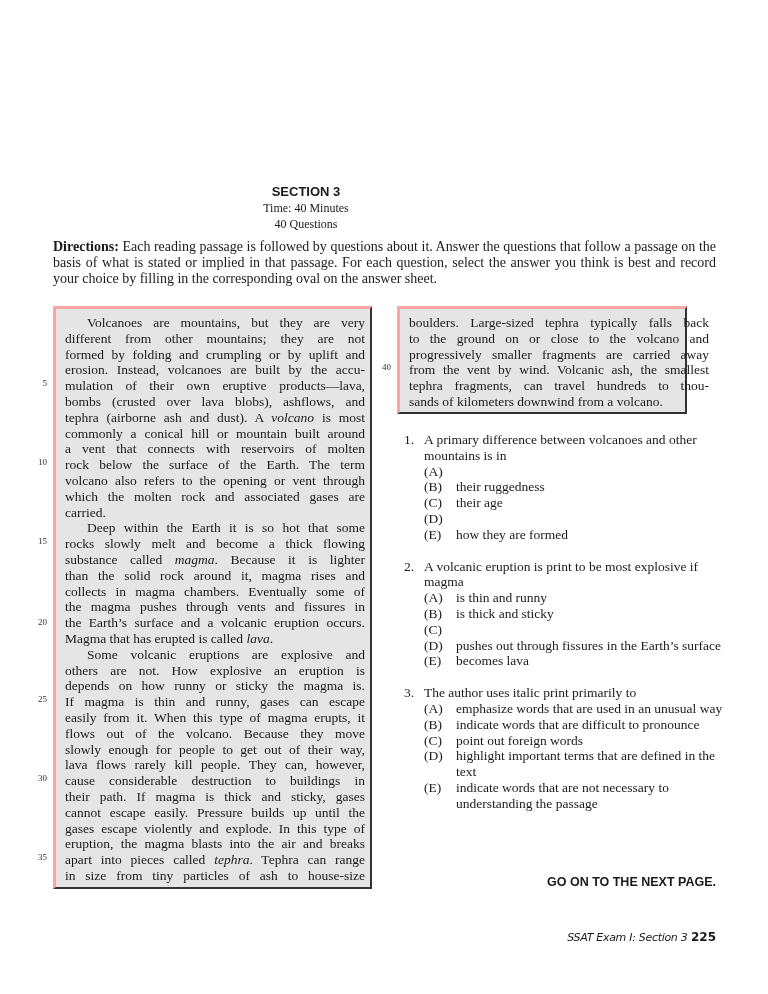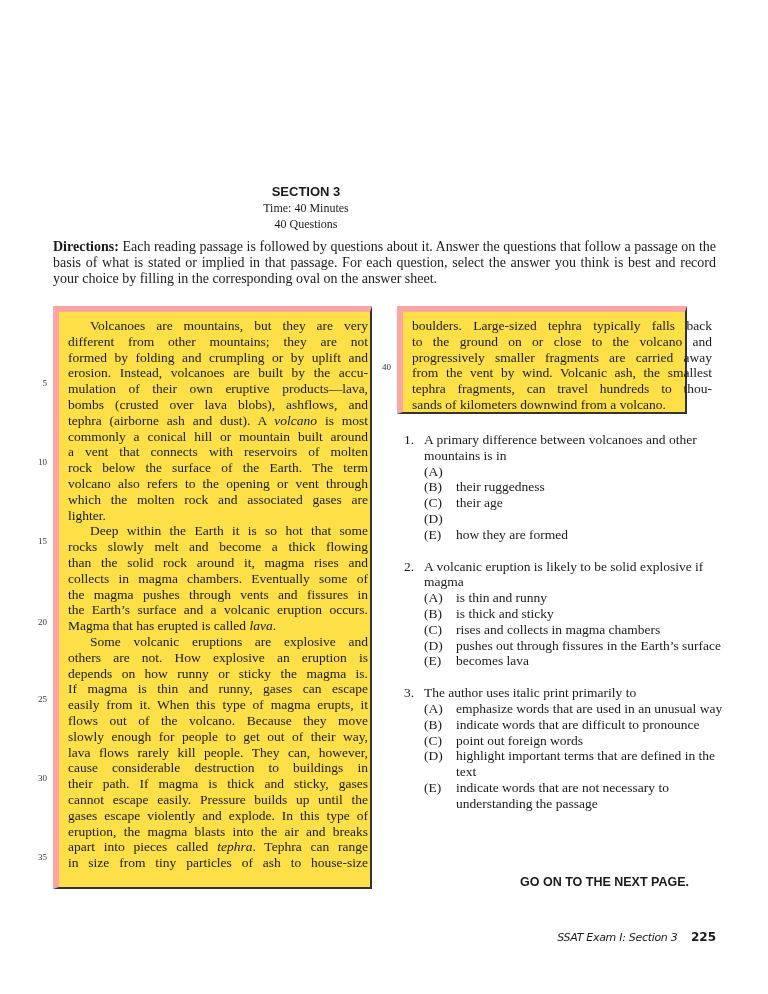--- a/index.html
+++ b/index.html
@@ -5,45 +5,45 @@
   html, body { margin: 0; padding: 0; background: #ffffff; }
   body { width: 768px; height: 994px; position: relative; overflow: hidden; color: #1a1a1a;
          font-family: "Liberation Serif", serif; }
   .header { position: absolute; top: 184px; left: 0; width: 612px; text-align: center; }
   .section-title { font-family: "Liberation Sans", sans-serif; font-weight: bold; font-size: 13px; line-height: 16px; }
   .header-line { font-size: 12px; line-height: 16px; }
   .directions { position: absolute; top: 239px; left: 53px; width: 663px; font-size: 14px; line-height: 16px;
                 text-align: justify; text-align-last: left; }
   .directions b { font-weight: bold; }
 
-  .passage-box { position: absolute; border: 6px solid #fca5a5; box-sizing: border-box; background: #fde047; }
+  .passage-box { position: absolute; border: 3px solid #fca5a5; box-sizing: border-box; background: #e5e5e5; }
   .passage-box.left { left: 53px; top: 306px; width: 319px; height: 583px; border-right: 2px solid #333; border-bottom: 2px solid #333; }
   .passage-box.right { left: 397px; top: 306px; width: 290px; height: 108px; border-right: 2px solid #333; border-bottom: 2px solid #333; }
   .passage-lines { position: absolute; left: 9px; top: 6px; width: 300px; }
   .pline { height: 15.8px; line-height: 15.8px; font-size: 13.5px; white-space: nowrap;
            text-align: justify; text-align-last: justify; }
   .pline.last { text-align-last: left; }
   .pline.indent { padding-left: 22px; }
   .pline i { font-style: italic; }
   .line-num { position: absolute; font-size: 9px; color: #333; width: 14px; text-align: right; line-height: 15.8px; }
 
   .questions { position: absolute; left: 404px; top: 432px; width: 320px; font-size: 13.5px; line-height: 15.8px; }
   .question { margin-bottom: 16px; }
   .q-stem { display: flex; }
   .q-num { width: 20px; flex: none; }
   .q-text { flex: 1; }
   .choice { display: flex; padding-left: 20px; }
   .choice-letter { width: 32px; flex: none; }
   .choice-text { flex: 1; }
 
-  .next-page { position: absolute; left: 520px; top: 875px; width: 196px; text-align: left;
+  .next-page { position: absolute; left: 520px; top: 875px; width: 196px; text-align: right;
                font-family: "Liberation Sans", sans-serif; font-weight: bold; font-size: 12.5px; }
   .footer { position: absolute; top: 930px; left: 480px; width: 236px; text-align: right;
             font-family: "DejaVu Sans", sans-serif; font-size: 11px; }
-  .footer-title { font-style: italic; font-weight: normal; margin-right: 10px; letter-spacing: -0.3px; }
+  .footer-title { font-style: italic; font-weight: normal; letter-spacing: -0.3px; }
   .footer-page { font-weight: bold; font-size: 12px; }
 </style>
 </head>
 <body>
 
 <div class="header">
   <div class="section-title">SECTION 3</div>
   <div class="header-line">Time: 40 Minutes</div>
   <div class="header-line">40 Questions</div>
 </div>
@@ -57,23 +57,24 @@
       <div class="pline"><span>formed by folding and crumpling or by uplift and</span></div>
       <div class="pline"><span>erosion. Instead, volcanoes are built by the accu-</span></div>
       <div class="pline"><span>mulation of their own eruptive products—lava,</span></div>
       <div class="pline"><span>bombs (crusted over lava blobs), ashflows, and</span></div>
       <div class="pline"><span>tephra (airborne ash and dust). A </span><i>volcano</i><span> is most</span></div>
       <div class="pline"><span>commonly a conical hill or mountain built around</span></div>
       <div class="pline"><span>a vent that connects with reservoirs of molten</span></div>
       <div class="pline"><span>rock below the surface of the Earth. The term</span></div>
       <div class="pline"><span>volcano also refers to the opening or vent through</span></div>
       <div class="pline"><span>which the molten rock and associated gases are</span></div>
-      <div class="pline last"><span>lighter.</span></div>
+      <div class="pline last"><span>carried.</span></div>
       <div class="pline indent"><span>Deep within the Earth it is so hot that some</span></div>
       <div class="pline"><span>rocks slowly melt and become a thick flowing</span></div>
+      <div class="pline"><span>substance called </span><i>magma</i><span>. Because it is lighter</span></div>
       <div class="pline"><span>than the solid rock around it, magma rises and</span></div>
       <div class="pline"><span>collects in magma chambers. Eventually some of</span></div>
       <div class="pline"><span>the magma pushes through vents and fissures in</span></div>
       <div class="pline"><span>the Earth’s surface and a volcanic eruption occurs.</span></div>
       <div class="pline last"><span>Magma that has erupted is called </span><i>lava</i><span>.</span></div>
       <div class="pline indent"><span>Some volcanic eruptions are explosive and</span></div>
       <div class="pline"><span>others are not. How explosive an eruption is</span></div>
       <div class="pline"><span>depends on how runny or sticky the magma is.</span></div>
       <div class="pline"><span>If magma is thin and runny, gases can escape</span></div>
       <div class="pline"><span>easily from it. When this type of magma erupts, it</span></div>
@@ -133,33 +134,32 @@
         <span class="choice-letter">(D)</span>
       </div>
       <div class="choice">
         <span class="choice-letter">(E)</span>
         <span class="choice-text">how they are formed</span>
       </div>
     </div>
     <div class="question">
       <div class="q-stem">
         <span class="q-num">2.</span>
-        <span class="q-text">A volcanic eruption is likely to be solid explosive if magma</span>
+        <span class="q-text">A volcanic eruption is print to be most explosive if magma</span>
       </div>
       <div class="choice">
         <span class="choice-letter">(A)</span>
         <span class="choice-text">is thin and runny</span>
       </div>
       <div class="choice">
         <span class="choice-letter">(B)</span>
         <span class="choice-text">is thick and sticky</span>
       </div>
       <div class="choice">
         <span class="choice-letter">(C)</span>
-        <span class="choice-text">rises and collects in magma chambers</span>
       </div>
       <div class="choice">
         <span class="choice-letter">(D)</span>
         <span class="choice-text">pushes out through fissures in the Earth’s surface</span>
       </div>
       <div class="choice">
         <span class="choice-letter">(E)</span>
         <span class="choice-text">becomes lava</span>
       </div>
     </div>

